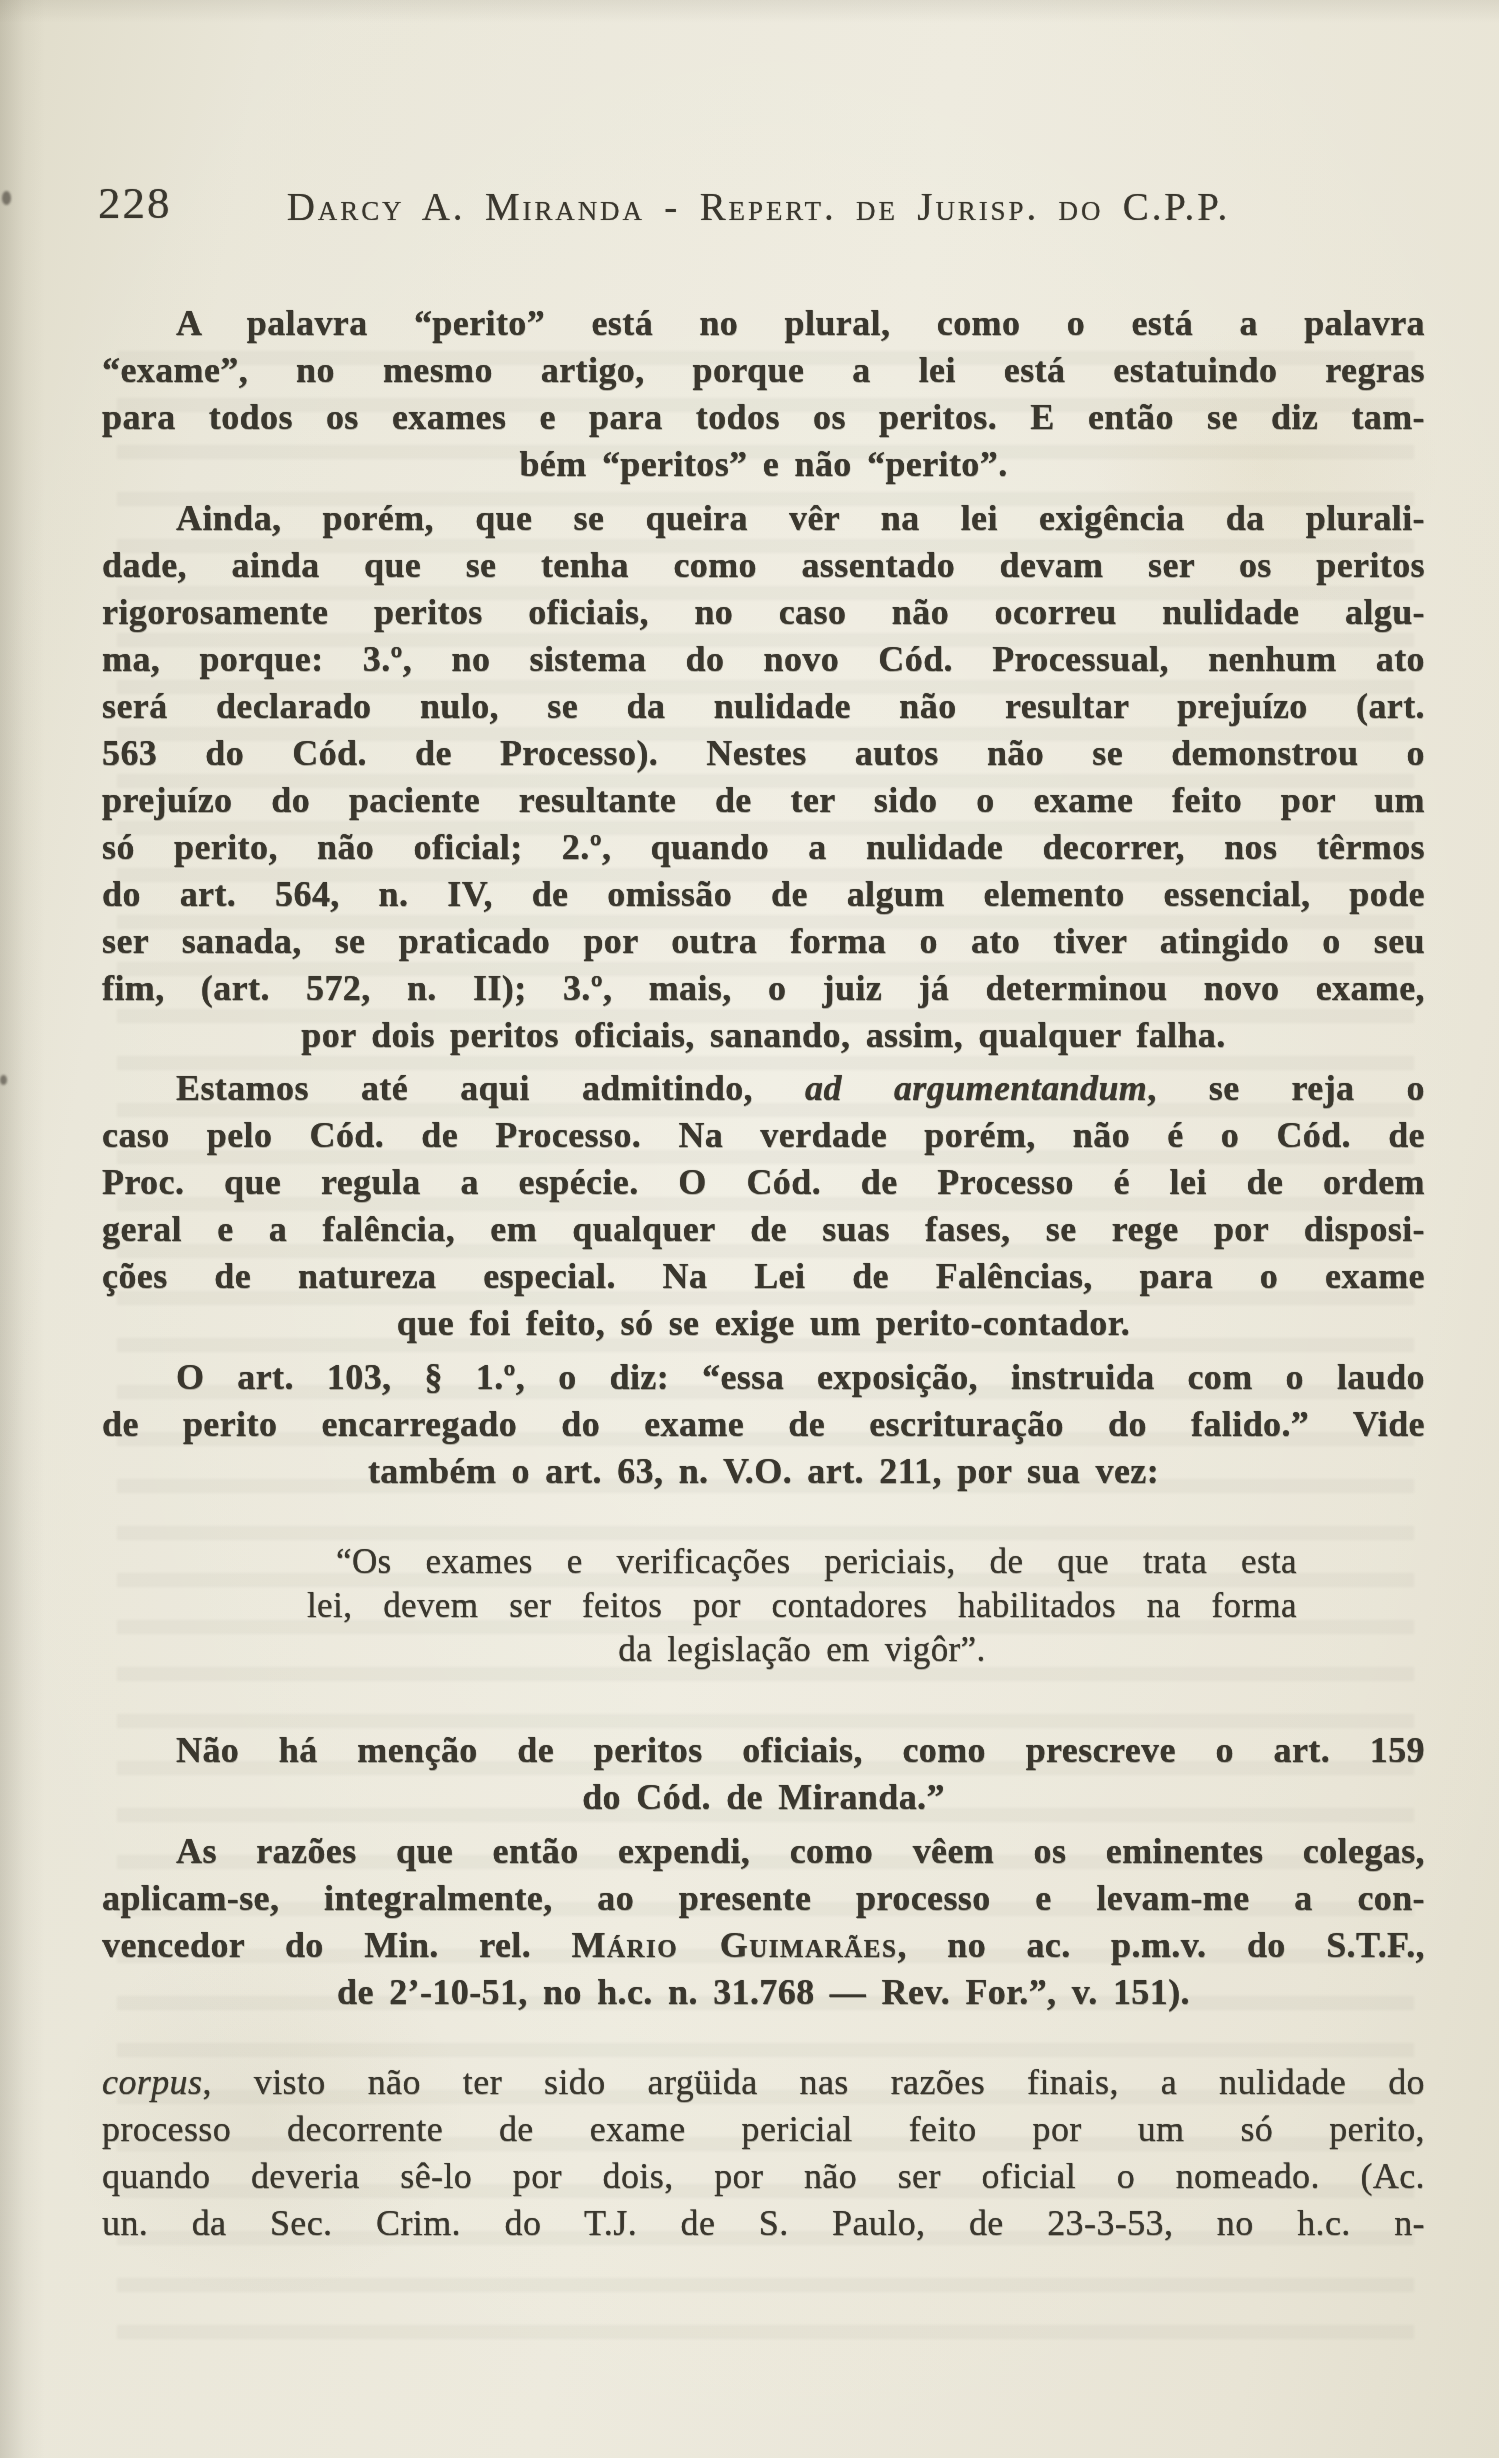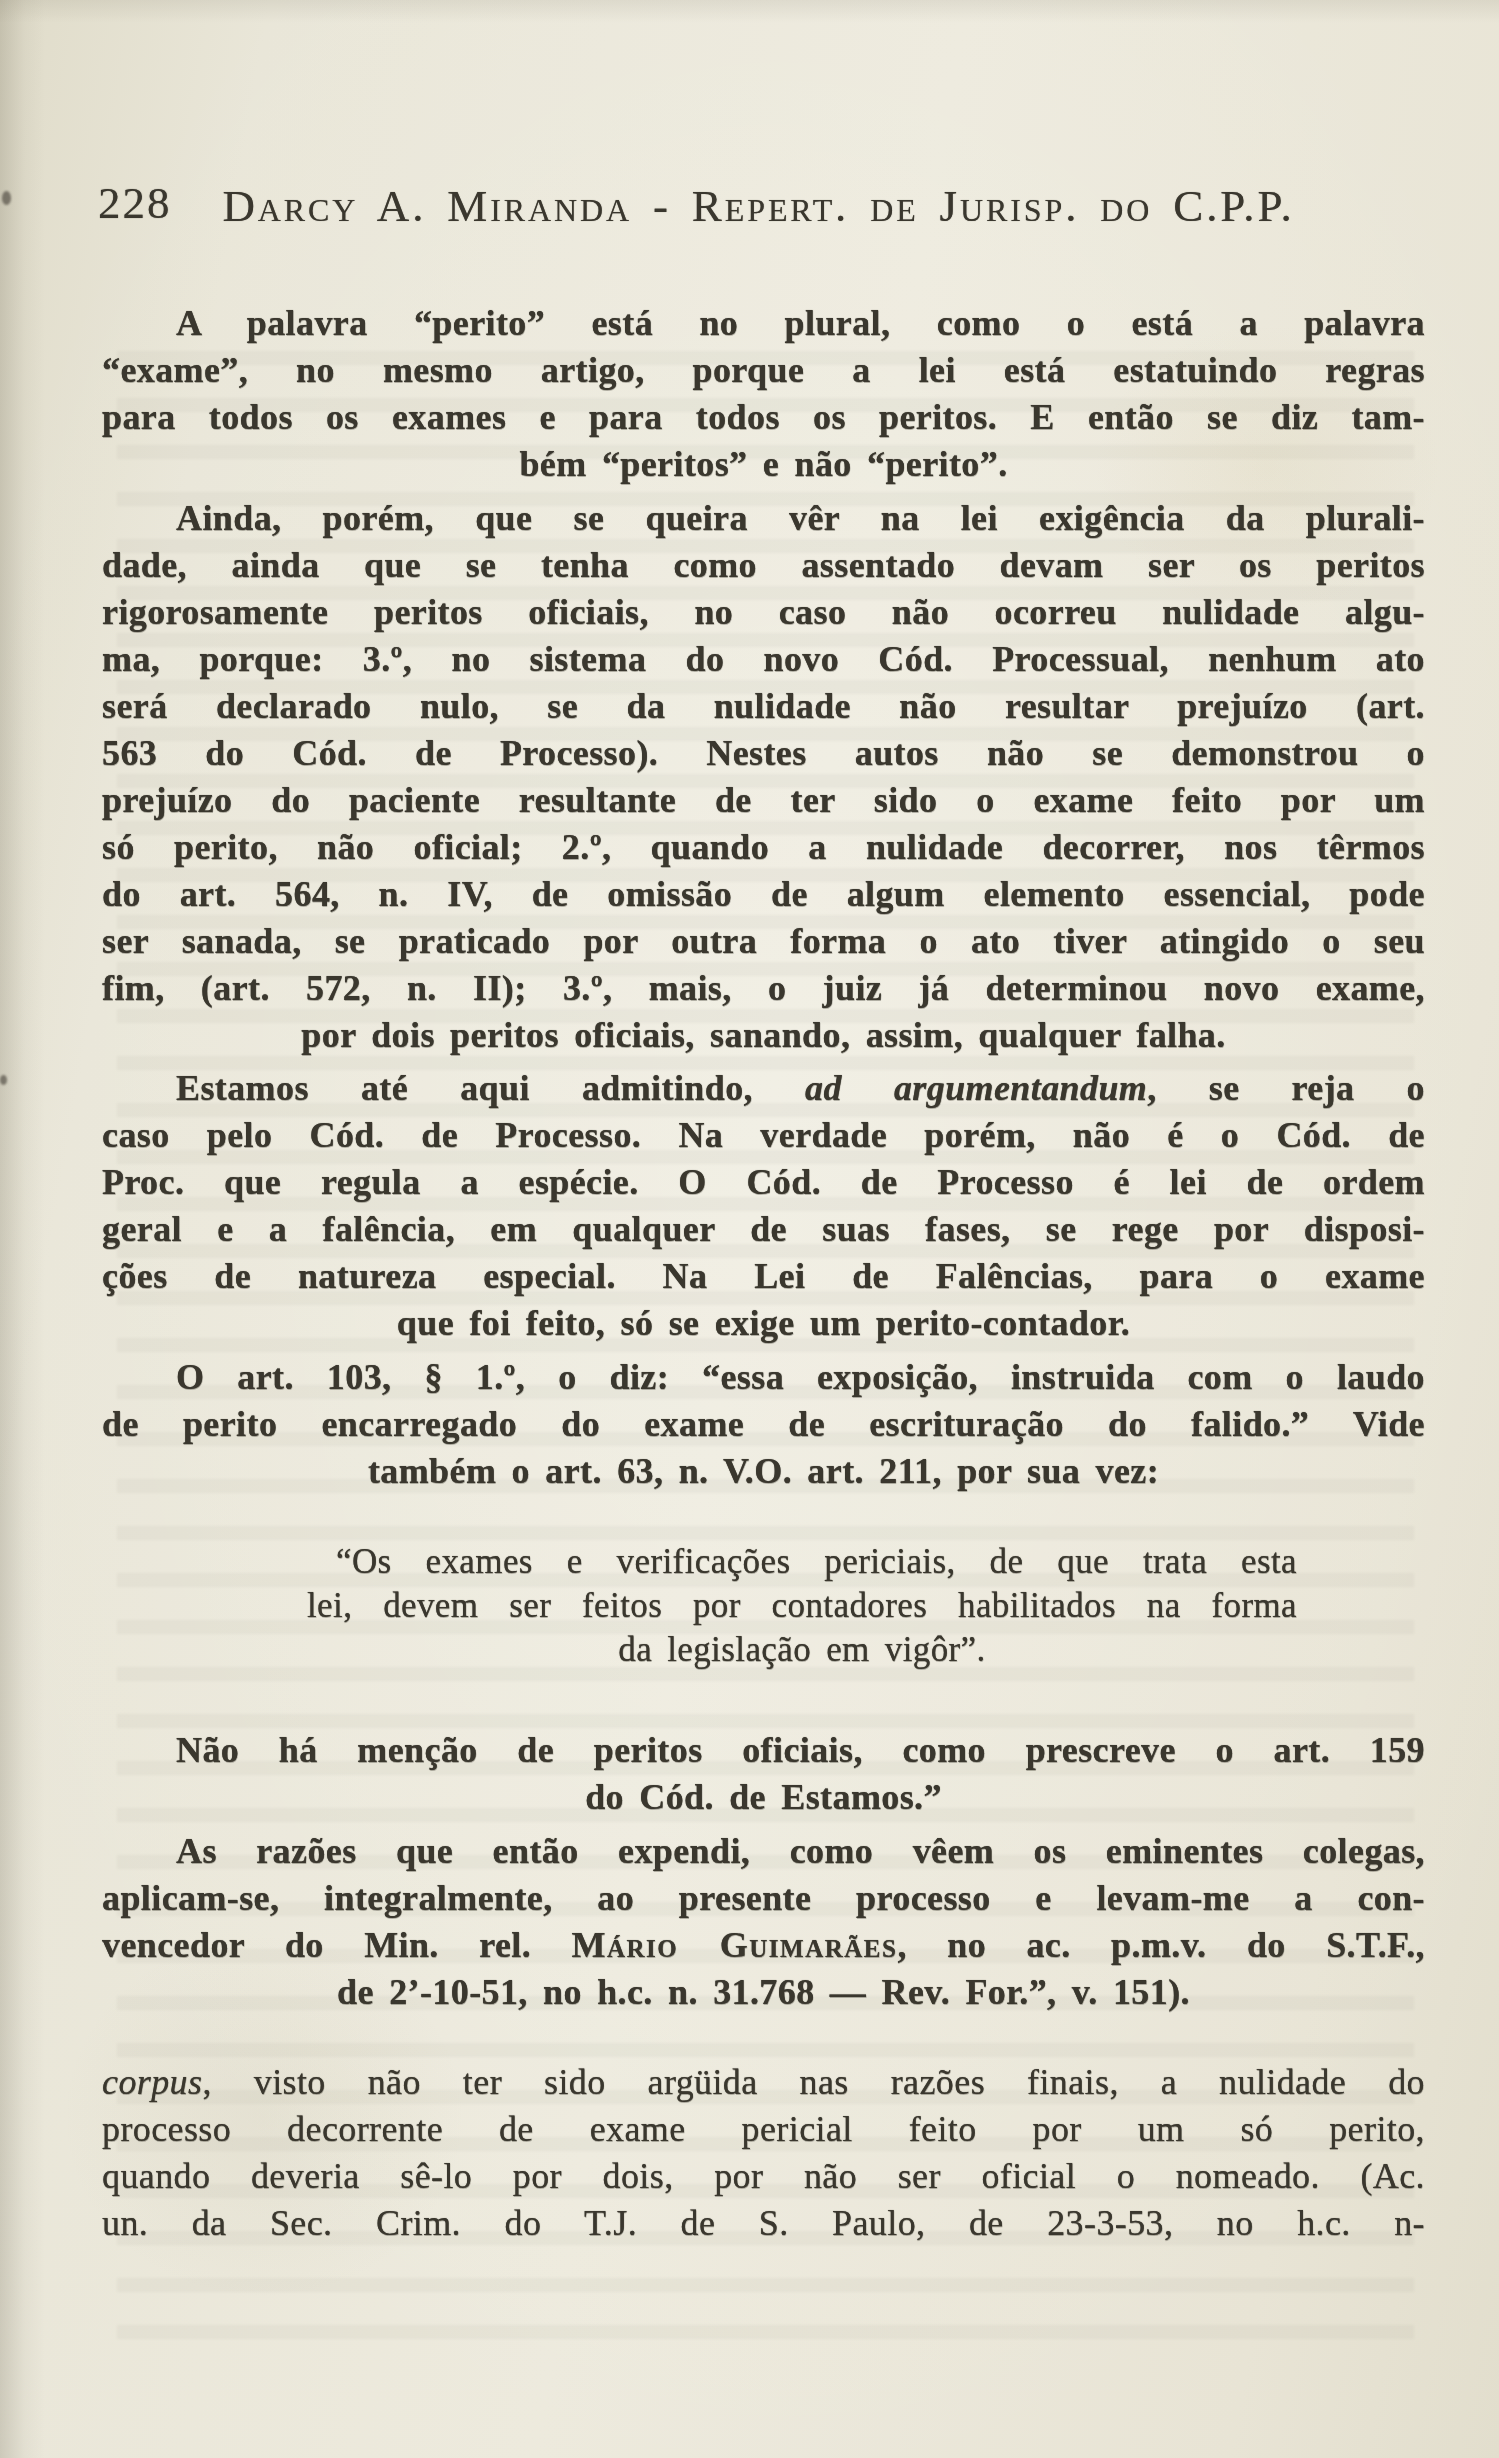--- a/index.html
+++ b/index.html
@@ -27,21 +27,21 @@
     background:radial-gradient(ellipse at center, rgba(196,176,120,0.10), rgba(0,0,0,0) 70%);pointer-events:none;}
   .stain2{position:absolute;left:59px;top:1931px;width:410px;height:371px;border-radius:50%;
     background:radial-gradient(ellipse at center, rgba(150,140,105,0.08), rgba(0,0,0,0) 70%);pointer-events:none;}
   .speck{position:absolute;background:rgba(52,48,40,0.55);border-radius:50%;filter:blur(1px);pointer-events:none;}
 
   
   .header-row{position:absolute;left:98px;top:181px;width:1328px;height:55px;}
   .page-number{position:absolute;left:0;top:0;font-size:45px;line-height:45px;letter-spacing:2px;
     text-shadow:0 0 1px rgba(58,55,46,0.8);}
   .header-title{position:absolute;left:0;right:7px;top:3.9px;text-align:center;
-    font-variant:small-caps;font-size:45px;line-height:43px;letter-spacing:2.9px;word-spacing:6.8px;
+    font-variant:small-caps;font-size:39px;line-height:43px;letter-spacing:2.9px;word-spacing:6.8px;
     text-shadow:0 0 0.8px rgba(58,55,46,0.75);}
 
   
   .bodycol{position:absolute;left:102px;top:293px;width:1323px;
     font-size:36px;line-height:47px;letter-spacing:0.4px;word-spacing:5.9px;
     text-shadow:0 0 0.8px rgba(58,55,46,0.85), 0.4px 0.5px 0.6px rgba(58,55,46,0.30);}
   .para{margin:0;}
   .k-normal{margin-top:6.8px;font-weight:bold;}
   .k-item{margin-top:43px;}
   .k-quote{margin:45px 29px 55px 205px;width:990px;font-size:35px;line-height:44px;}
@@ -104,21 +104,21 @@
         <div class="line just"><span>de perito encarregado do exame de escrituração do falido.” Vide</span></div>
         <div class="line"><span>também o art. 63, n. V.O. art. 211, por sua vez:</span></div>
       </div>
       <div class="para k-quote">
         <div class="line just first"><span>“Os exames e verificações periciais, de que trata esta</span></div>
         <div class="line just"><span>lei, devem ser feitos por contadores habilitados na forma</span></div>
         <div class="line"><span>da legislação em vigôr”.</span></div>
       </div>
       <div class="para k-normal">
         <div class="line just first"><span>Não há menção de peritos oficiais, como prescreve o art. 159</span></div>
-        <div class="line"><span>do Cód. de Estamos.”</span></div>
+        <div class="line"><span>do Cód. de Miranda.”</span></div>
       </div>
       <div class="para k-normal">
         <div class="line just first"><span>As razões que então expendi, como vêem os eminentes colegas,</span></div>
         <div class="line just"><span>aplicam-se, integralmente, ao presente processo e levam-me a con-</span></div>
         <div class="line just"><span>vencedor do Min. rel. </span><span class="s-sc">Mário Guimarães</span><span>, no ac. p.m.v. do S.T.F.,</span></div>
         <div class="line"><span>de 2’-10-51, no h.c. n. 31.768 — Rev. For.”, v. 151).</span></div>
       </div>
       <div class="para k-item">
         <div class="line just"><span class="s-i">corpus</span><span>, visto não ter sido argüida nas razões finais, a nulidade do</span></div>
         <div class="line just"><span>processo decorrente de exame pericial feito por um só perito,</span></div>

